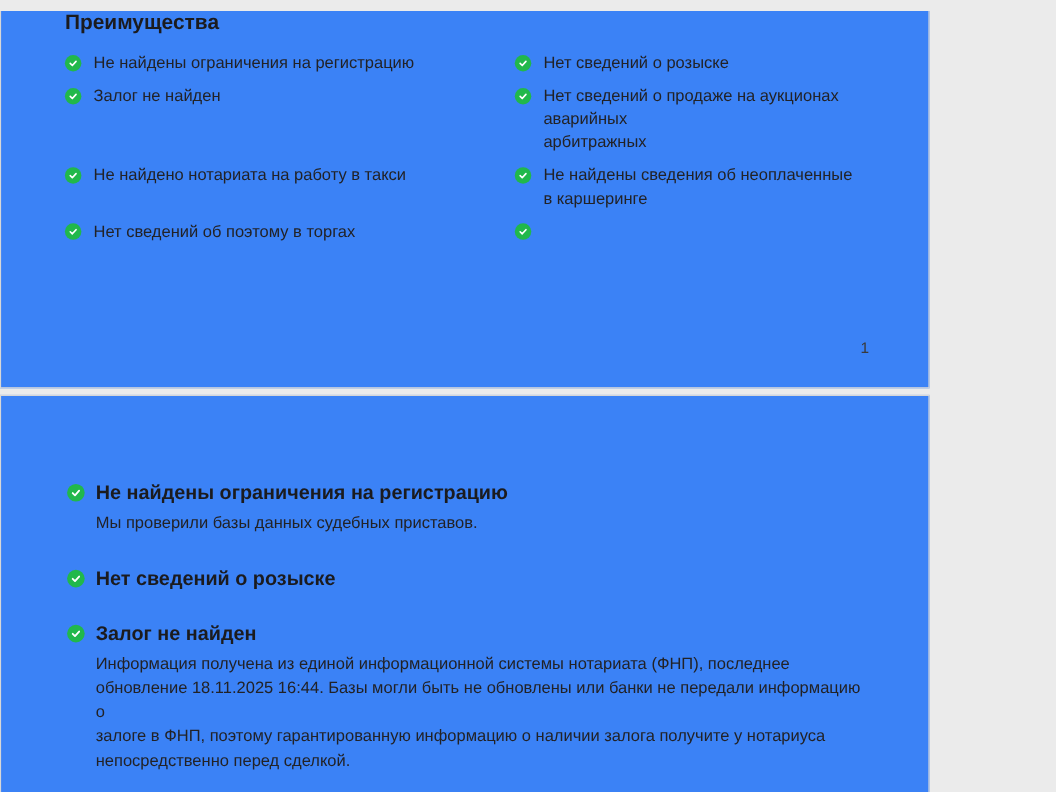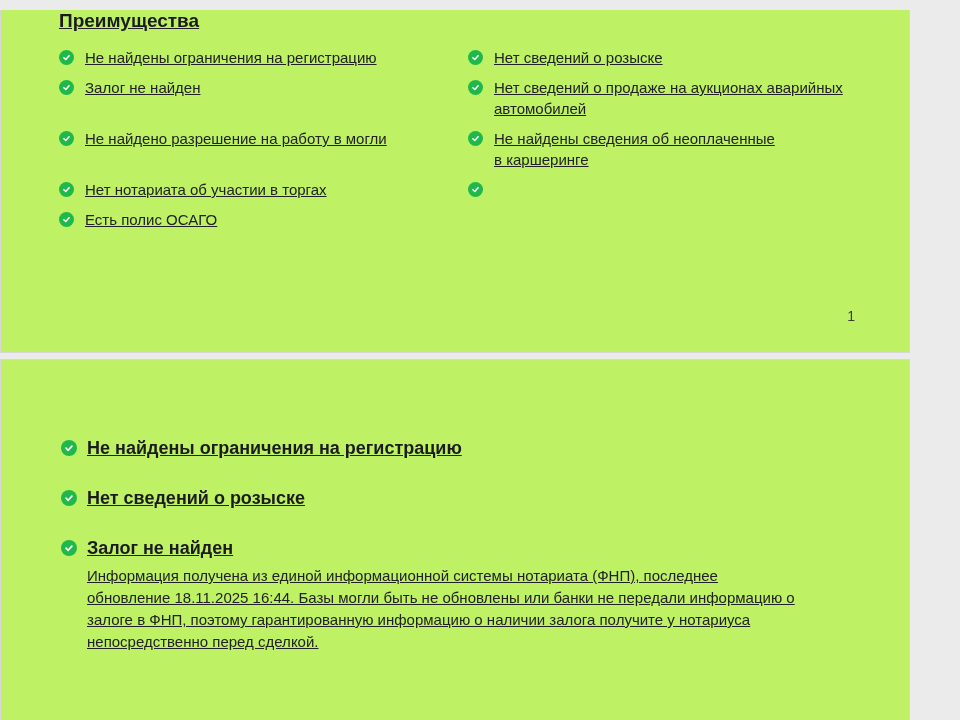--- a/index.html
+++ b/index.html
@@ -10,25 +10,24 @@
     background: #ebebeb;
     font-family: "Liberation Sans", sans-serif;
     overflow: hidden;
     color: #222226;
   }
   .viewer {
     width: 960px;
     height: 720px;
   }
   .page {
-    background: #bef264;
+    background: #3b82f6;
     border: 1px solid #d7d7d7;
-    width: 910px;
+    width: 845px;
     box-sizing: border-box;
-    text-decoration: underline;
   }
   .page-1 {
     height: 343px;
     border-top: none;
     position: relative;
   }
   .page-gap {
     height: 6px;
   }
   .page-2 {
@@ -140,74 +139,69 @@
         <span class="check"><svg viewBox="0 0 24 24">
               <path d="M5 12.5l5 5 9-10" stroke="#fff" stroke-width="4" fill="none" stroke-linecap="round" stroke-linejoin="round"></path>
             </svg></span>
         <span>Залог не найден</span>
       </div>
       <div class="benefit">
         <span class="check"><svg viewBox="0 0 24 24">
               <path d="M5 12.5l5 5 9-10" stroke="#fff" stroke-width="4" fill="none" stroke-linecap="round" stroke-linejoin="round"></path>
             </svg></span>
         <span>Нет сведений о продаже на аукционах аварийных
-автомобилей</span>
-      </div>
-
-      <div class="benefit">
-        <span class="check"><svg viewBox="0 0 24 24">
-              <path d="M5 12.5l5 5 9-10" stroke="#fff" stroke-width="4" fill="none" stroke-linecap="round" stroke-linejoin="round"></path>
-            </svg></span>
-        <span>Не найдено разрешение на работу в могли</span>
+арбитражных</span>
+      </div>
+
+      <div class="benefit">
+        <span class="check"><svg viewBox="0 0 24 24">
+              <path d="M5 12.5l5 5 9-10" stroke="#fff" stroke-width="4" fill="none" stroke-linecap="round" stroke-linejoin="round"></path>
+            </svg></span>
+        <span>Не найдено нотариата на работу в такси</span>
       </div>
       <div class="benefit">
         <span class="check"><svg viewBox="0 0 24 24">
               <path d="M5 12.5l5 5 9-10" stroke="#fff" stroke-width="4" fill="none" stroke-linecap="round" stroke-linejoin="round"></path>
             </svg></span>
         <span>Не найдены сведения об неоплаченные
 в каршеринге</span>
       </div>
 
       <div class="benefit">
         <span class="check"><svg viewBox="0 0 24 24">
               <path d="M5 12.5l5 5 9-10" stroke="#fff" stroke-width="4" fill="none" stroke-linecap="round" stroke-linejoin="round"></path>
             </svg></span>
-        <span>Нет нотариата об участии в торгах</span>
-      </div>
-
-      <div class="benefit">
-        <span class="check"><svg viewBox="0 0 24 24">
-              <path d="M5 12.5l5 5 9-10" stroke="#fff" stroke-width="4" fill="none" stroke-linecap="round" stroke-linejoin="round"></path>
-            </svg></span>
-      </div>
-      <div class="benefit">
-        <span class="check"><svg viewBox="0 0 24 24">
-              <path d="M5 12.5l5 5 9-10" stroke="#fff" stroke-width="4" fill="none" stroke-linecap="round" stroke-linejoin="round"></path>
-            </svg></span>
-        <span>Есть полис ОСАГО</span>
+        <span>Нет сведений об поэтому в торгах</span>
+      </div>
+
+      <div class="benefit">
+        <span class="check"><svg viewBox="0 0 24 24">
+              <path d="M5 12.5l5 5 9-10" stroke="#fff" stroke-width="4" fill="none" stroke-linecap="round" stroke-linejoin="round"></path>
+            </svg></span>
       </div>
 
     </div>
 
     <div class="page-number">1</div>
   </div>
 
   <div class="page-gap"></div>
 
   <div class="page page-2">
 
     <div class="section">
       <div class="section-head">
         <span class="check check-lg">
             <svg viewBox="0 0 24 24">
               <path d="M5 12.5l5 5 9-10" stroke="#fff" stroke-width="4" fill="none" stroke-linecap="round" stroke-linejoin="round"></path>
             </svg>
           </span>
         <span class="section-title">Не найдены ограничения на регистрацию</span>
       </div>
+      <div class="section-body">Мы проверили базы данных судебных приставов.</div>
     </div>
 
     <div class="section">
       <div class="section-head">
         <span class="check check-lg">
             <svg viewBox="0 0 24 24">
               <path d="M5 12.5l5 5 9-10" stroke="#fff" stroke-width="4" fill="none" stroke-linecap="round" stroke-linejoin="round"></path>
             </svg>
           </span>
         <span class="section-title">Нет сведений о розыске</span>

